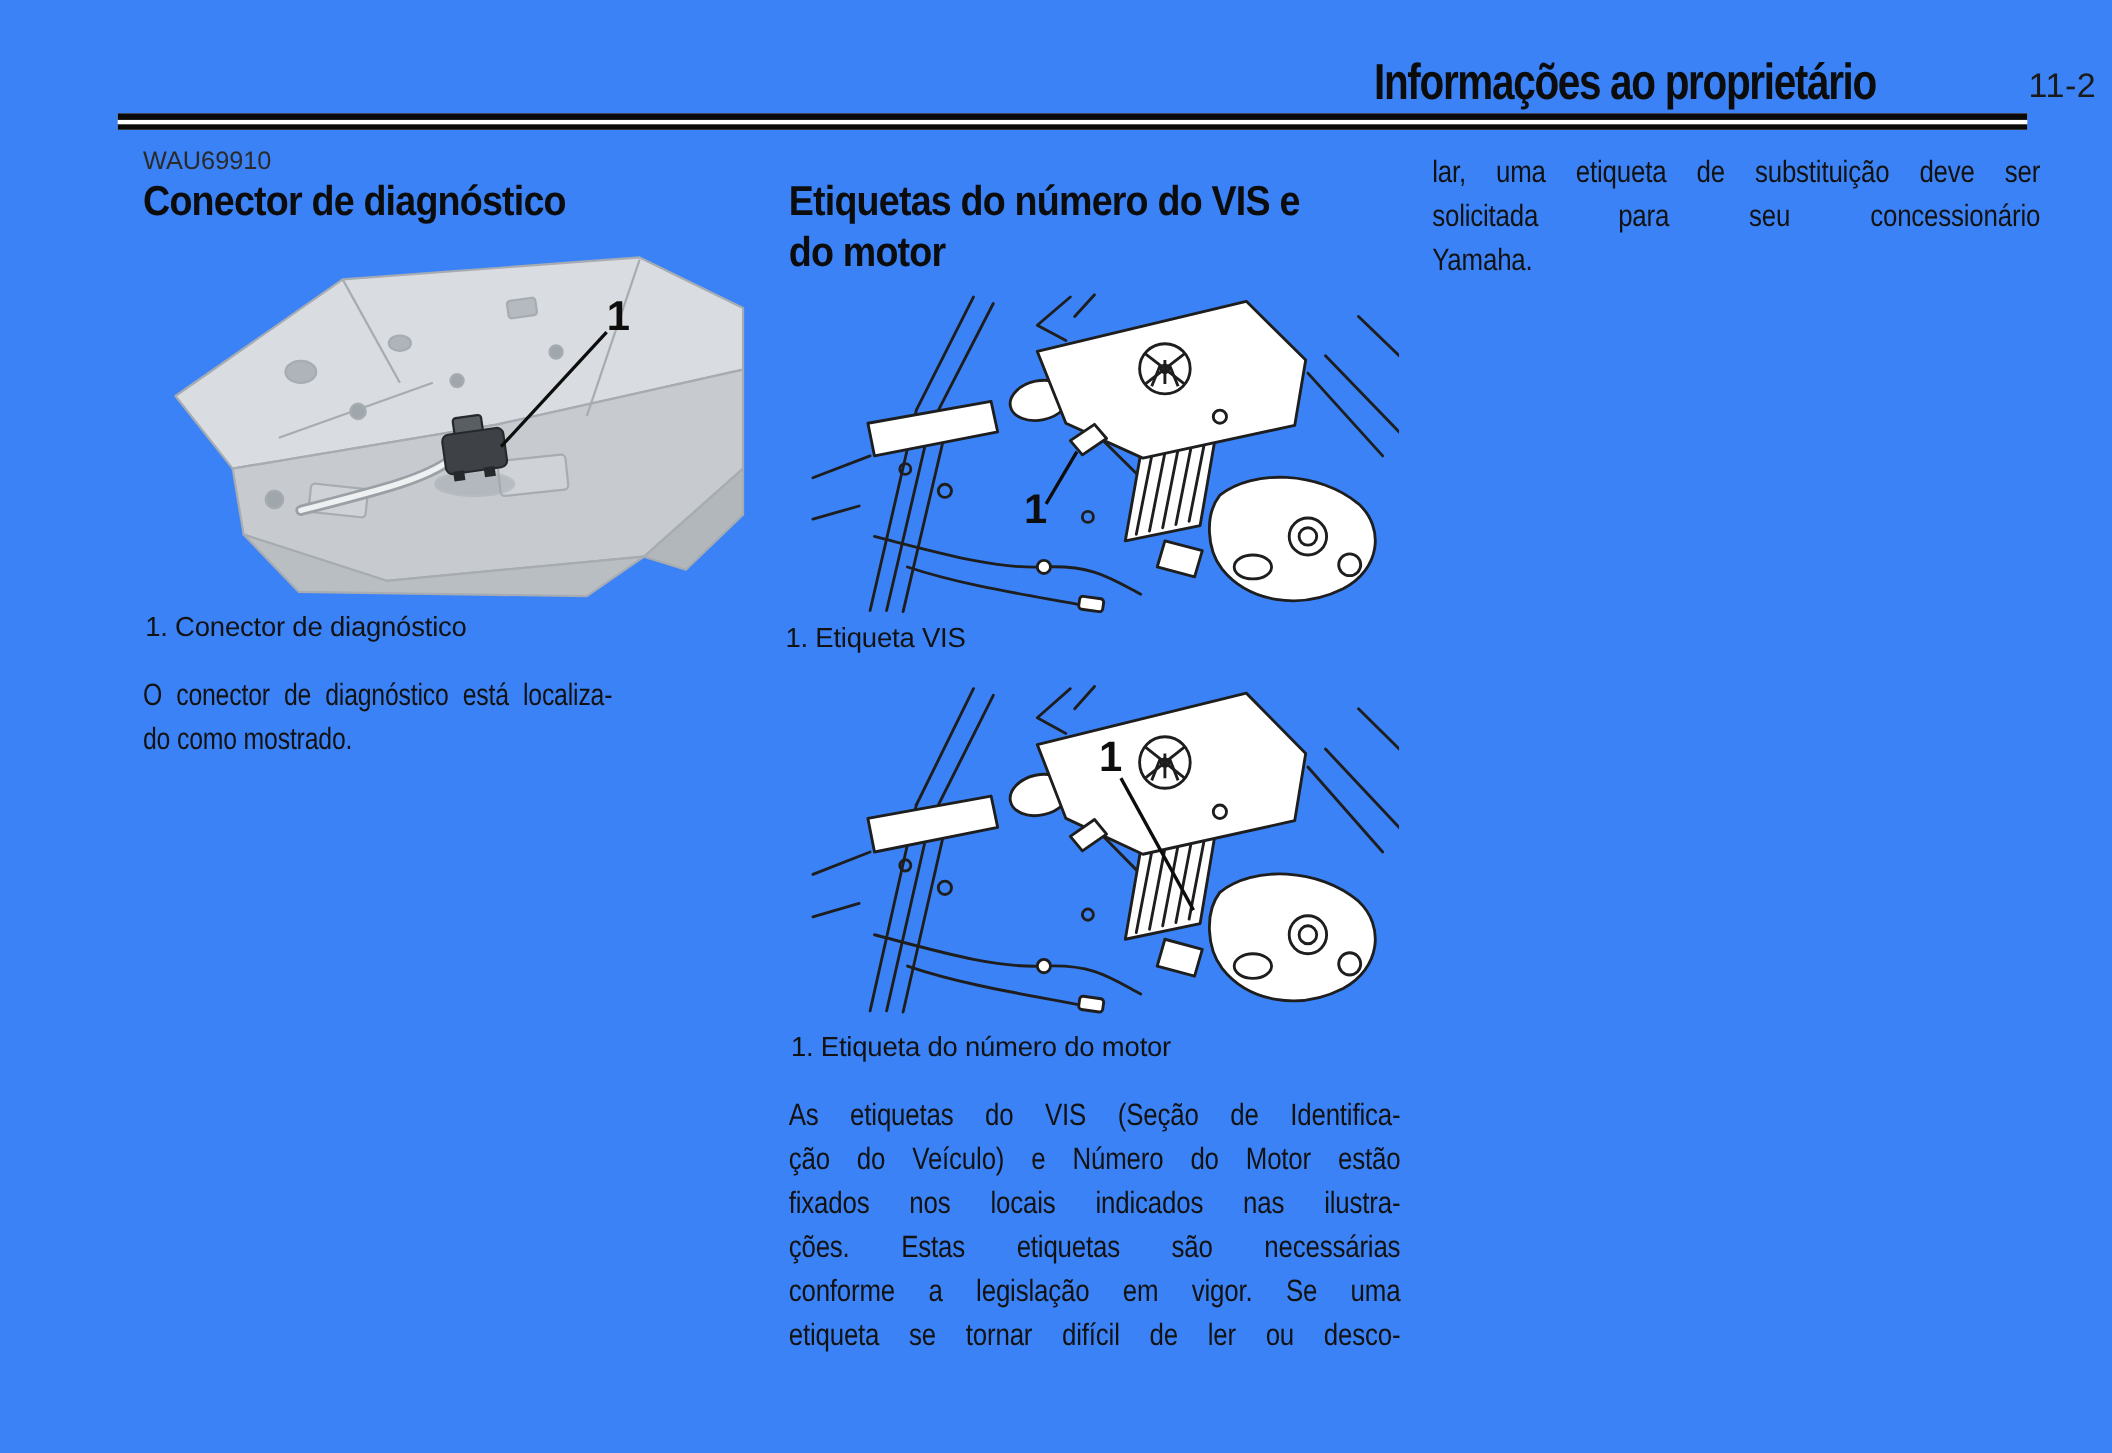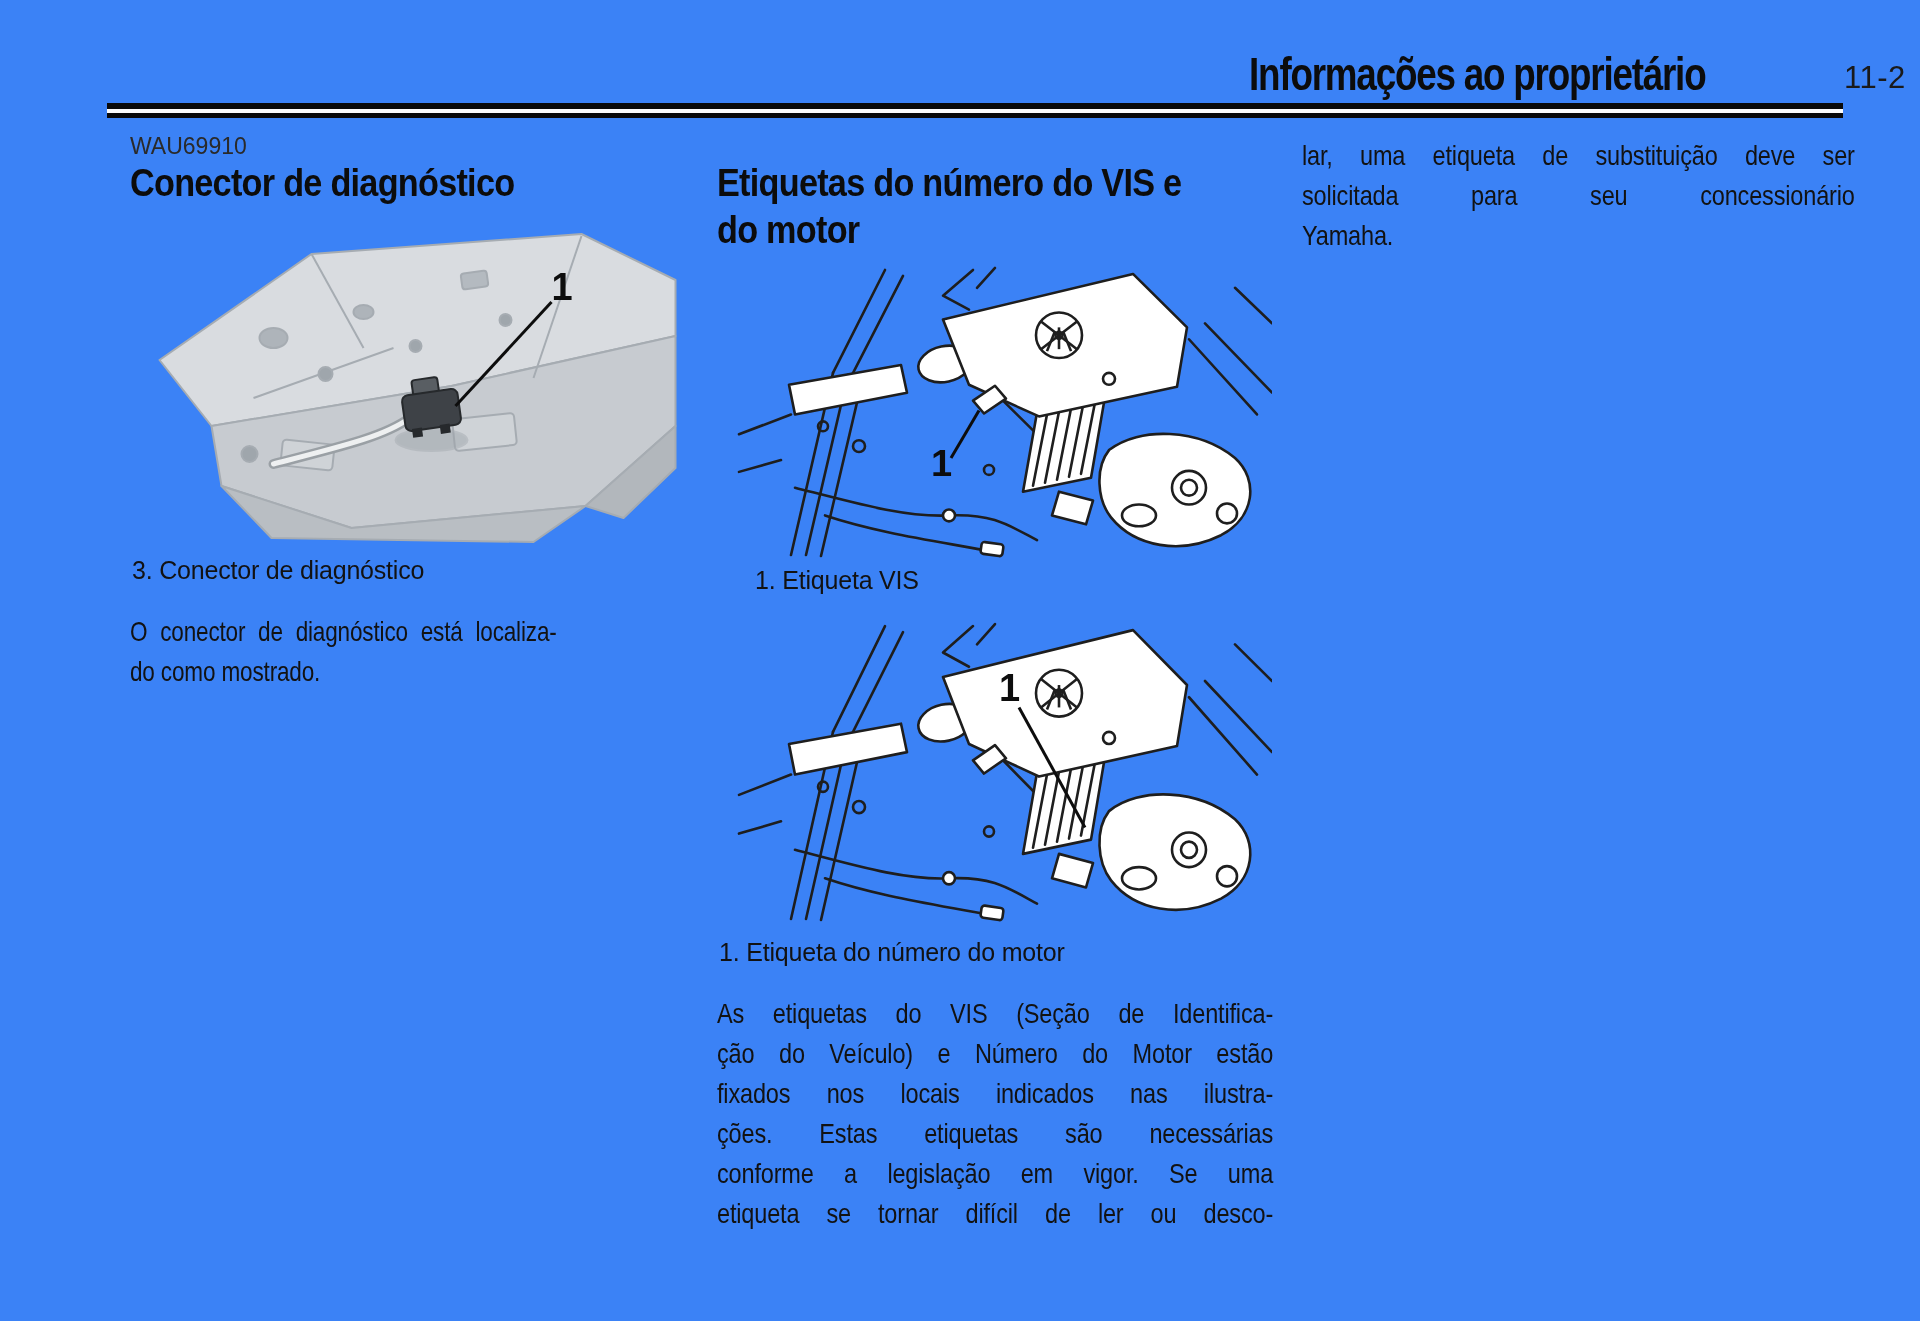--- a/index.html
+++ b/index.html
@@ -34,21 +34,21 @@
   .h-left{left:130px;top:160px;}
   .h-mid{left:717px;top:160px;}
 
   
   .fig{background:transparent;}
   .fig svg{display:block;}
 
   
   .caption{font-size:25px;letter-spacing:-0.2px;color:#121212;white-space:nowrap;}
   .cap-left{left:132px;top:556px;}
-  .cap-vis{left:755px;top:566px;text-align:center;}
+  .cap-vis{left:714px;top:566px;text-align:center;}
   .cap-engine{left:719px;top:938px;}
 
   
   .para{font-size:28px;line-height:40px;letter-spacing:-0.2px;color:#121212;transform-origin:0 0;}
   .para .jl{text-align:justify;text-align-last:justify;}
   .para .ll{text-align:left;text-align-last:left;}
   .p-left{left:130px;top:612px;width:530px;transform:scaleX(0.805);}
   .p-mid{left:717px;top:994px;width:662px;transform:scaleX(0.84);}
   .p-right{left:1302px;top:136px;width:658px;transform:scaleX(0.84);}
 </style>
@@ -96,21 +96,21 @@
         <rect x="250" y="164" width="56" height="36" rx="6" fill="#3e4247" stroke="#26292c" stroke-width="2"></rect>
         <rect x="256" y="198" width="10" height="9" fill="#26292c"></rect>
         <rect x="284" y="198" width="10" height="9" fill="#26292c"></rect>
       </g>
 
       <line x1="398" y1="74" x2="302" y2="178" stroke="#0d0d0d" stroke-width="3"></line>
       <text x="398" y="72" font-size="38" font-weight="bold" fill="#0d0d0d">1</text>
     </svg>
   </div>
 
-  <div class="abs caption cap-left">3. Conector de diagnóstico</div>
+  <div class="abs caption cap-left">1. Conector de diagnóstico</div>
 
   <div class="abs para p-left">
     <div class="jl">O conector de diagnóstico está localiza-</div>
     <div class="ll">do como mostrado.</div>
   </div>
 
   <div class="abs heading h-mid">
     <div>Etiquetas do número do VIS e</div>
     <div>do motor</div>
   </div>

